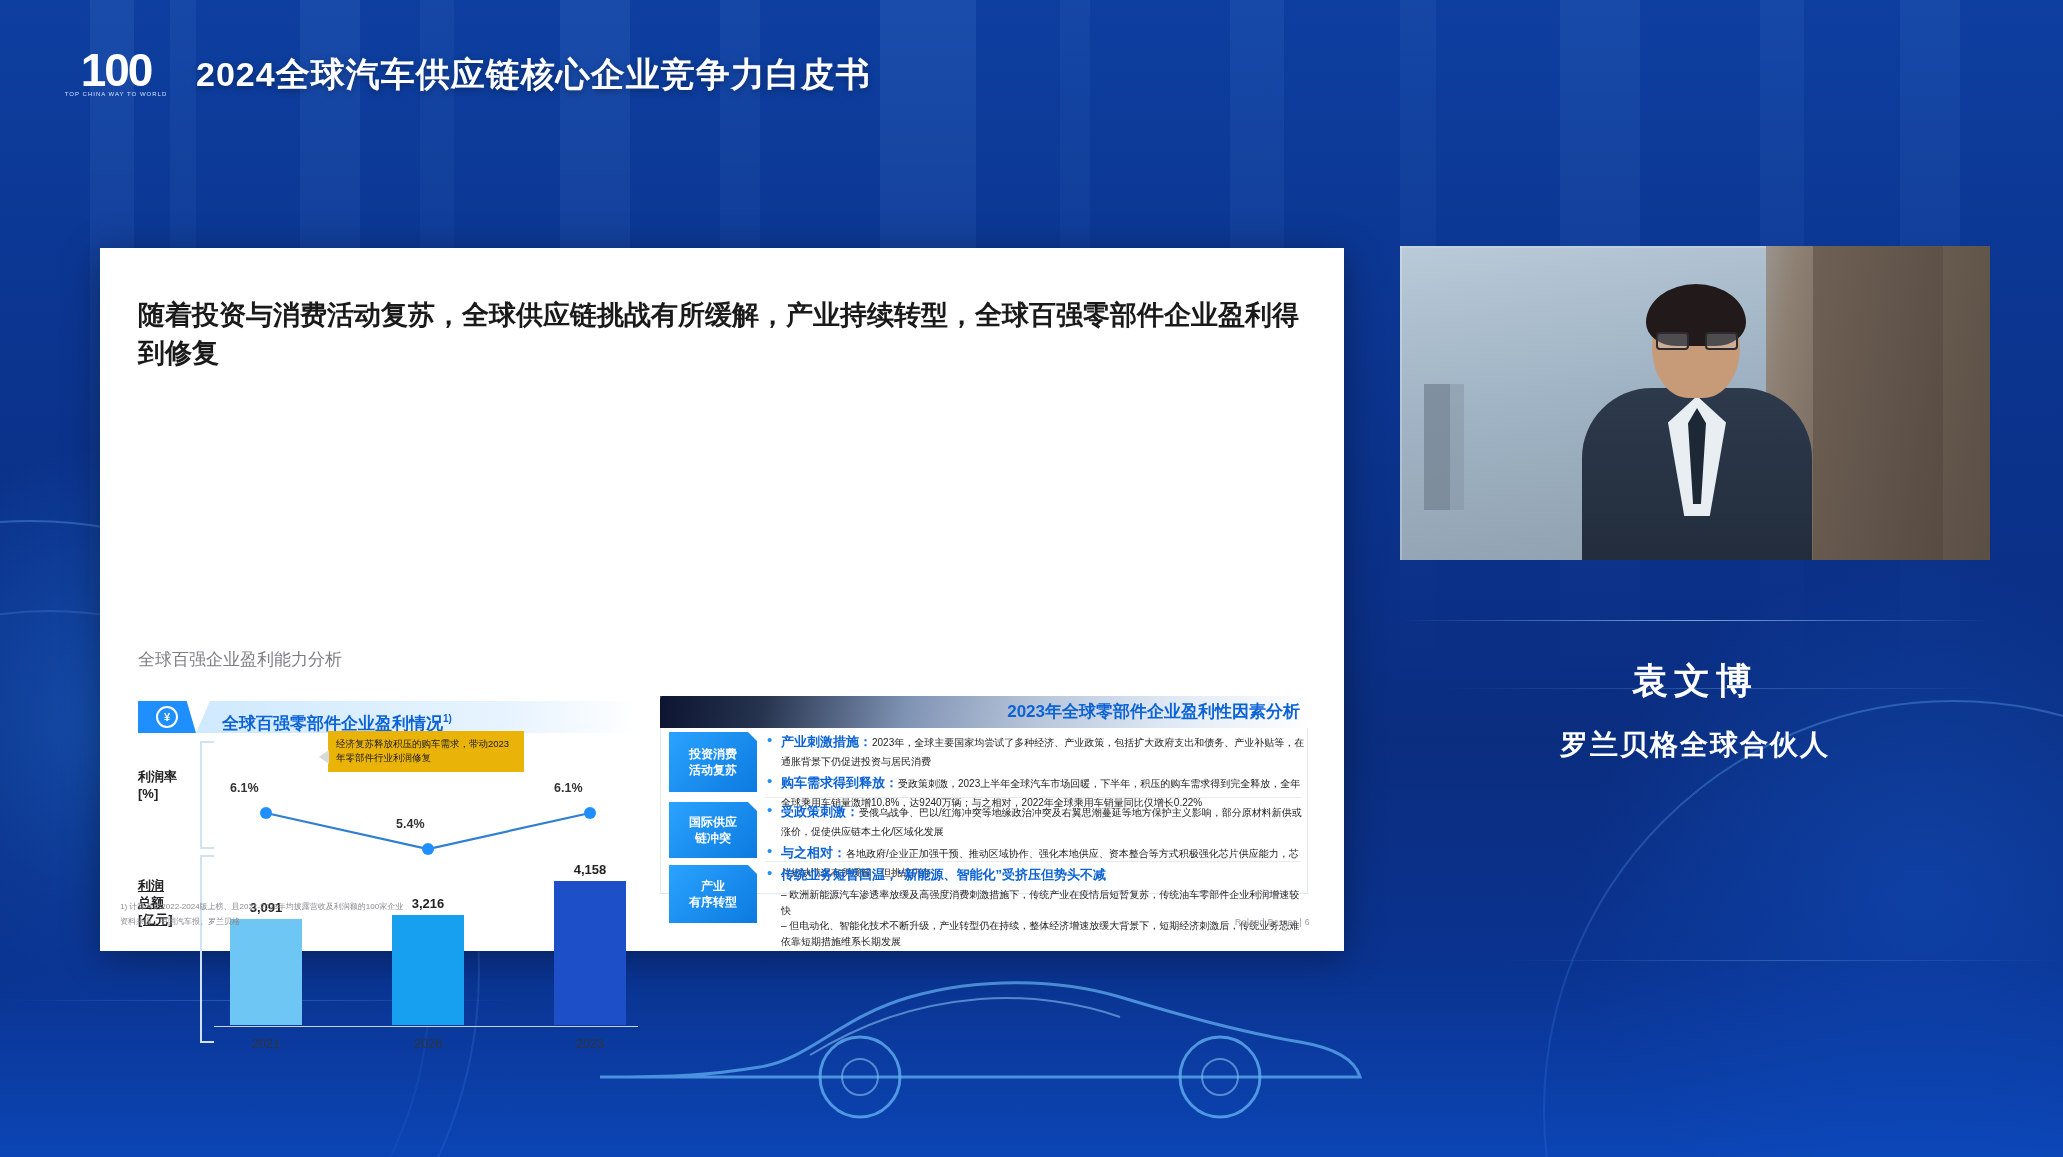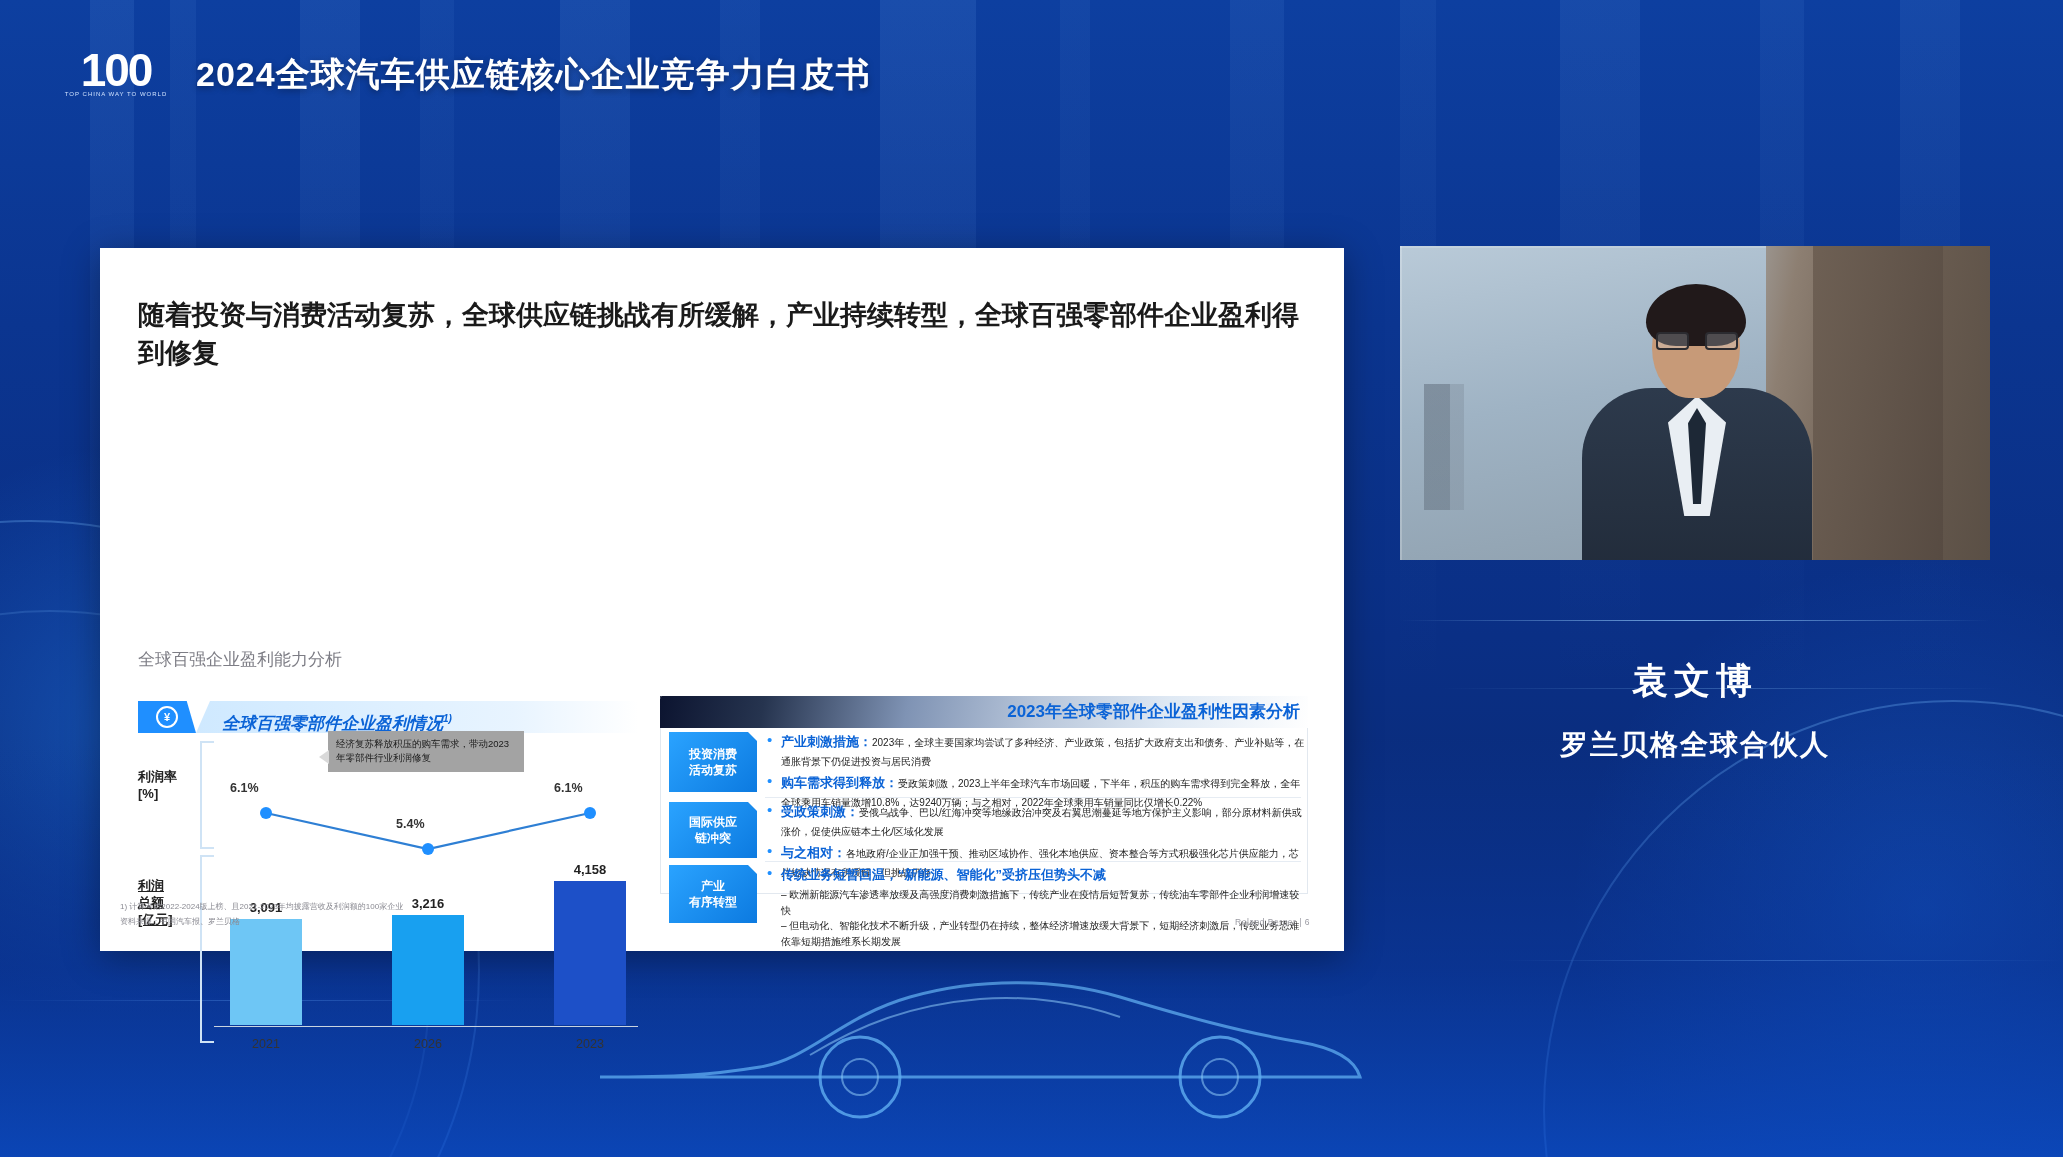--- a/index.html
+++ b/index.html
@@ -96,21 +96,21 @@
     border:2.5px solid #ffffff; display:flex; align-items:center; justify-content:center;
     font-size:11px; color:#ffffff; font-weight:bold;
   }
   #chart-head-band {
     position:absolute; left:58px; top:-2px; right:0; height:32px;
     background:linear-gradient(90deg,#cfe9ff 0%,#e8f4ff 72%,#ffffff 100%);
     clip-path:polygon(14px 0,100% 0,100% 100%,0 100%);
   }
   #chart-head-title {
     position:absolute; left:84px; top:2px; height:28px; line-height:28px;
-    font-size:17px; font-weight:bold; color:#0b63d6; white-space:nowrap;font-style:italic;
+    font-size:17px; font-weight:bold; color:#0b63d6; white-space:nowrap;
   }
   #chart-head-title sup { font-size:10px; }
   .axis-block {
     font-size:13px; font-weight:bold; color:#222; line-height:1.3;
   }
   #axis-rate { position:absolute; left:0; top:66px; width:62px; }
   #axis-total { position:absolute; left:0; top:175px; width:62px;text-decoration:underline; }
   .axis-unit { font-weight:bold; }
 
   #axis-bracket-top {
@@ -118,21 +118,21 @@
     border-left:2px solid #cfe3f5; border-top:2px solid #cfe3f5; border-bottom:2px solid #cfe3f5;
   }
   #axis-bracket-bot {
     position:absolute; left:62px; top:152px; width:14px; height:188px;
     border-left:2px solid #cfe3f5; border-top:2px solid #cfe3f5; border-bottom:2px solid #cfe3f5;
   }
 
   #plot { position:absolute; left:86px; top:34px; width:414px; height:330px; }
   #callout {
     position:absolute; left:104px; top:-6px; width:196px; padding:6px 8px;
-    background:#a3a3a3; font-size:9.5px; color:#1a1a1a; line-height:1.5;
+    background:#eab308; font-size:9.5px; color:#1a1a1a; line-height:1.5;
   }
   #callout:after {
     content:""; position:absolute; left:-9px; bottom:8px;
     border-top:7px solid transparent; border-bottom:7px solid transparent;
     border-right:10px solid #d9d9d9;
   }
   #line-svg { position:absolute; left:0; top:60px; width:414px; height:72px; }
   .pct-label {
     position:absolute; font-size:12.5px; font-weight:bold; color:#333;
   }

